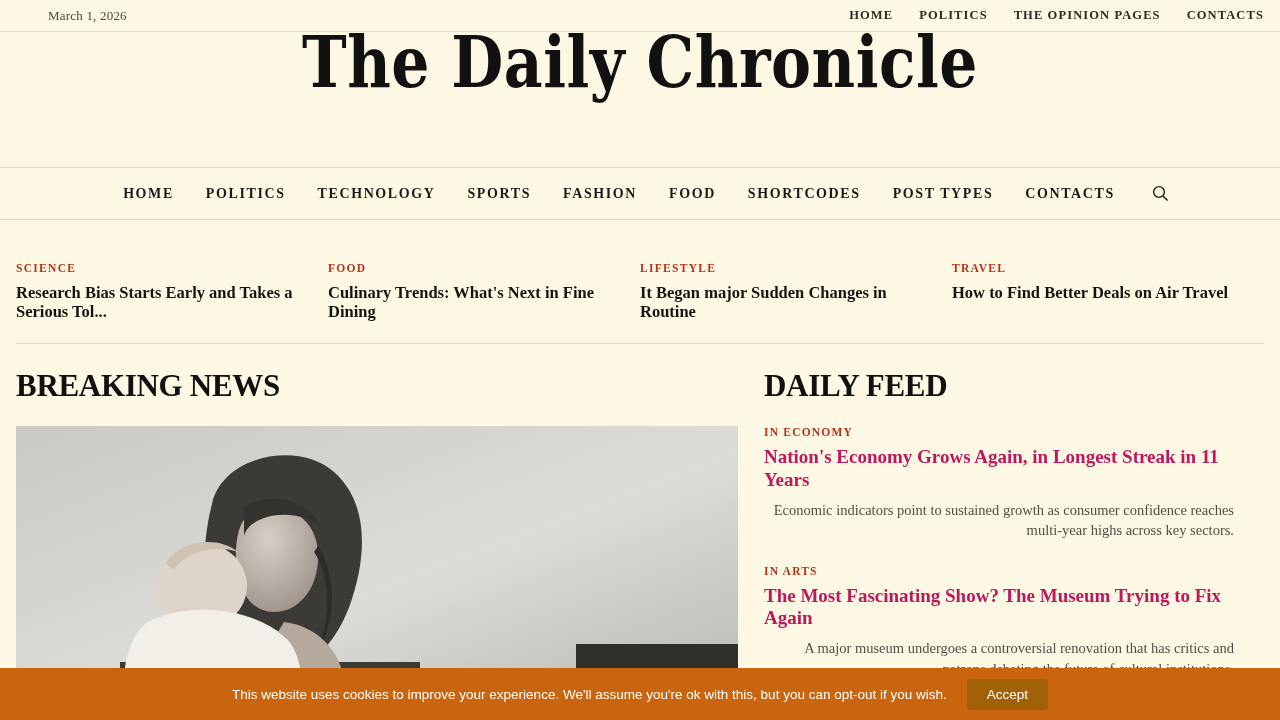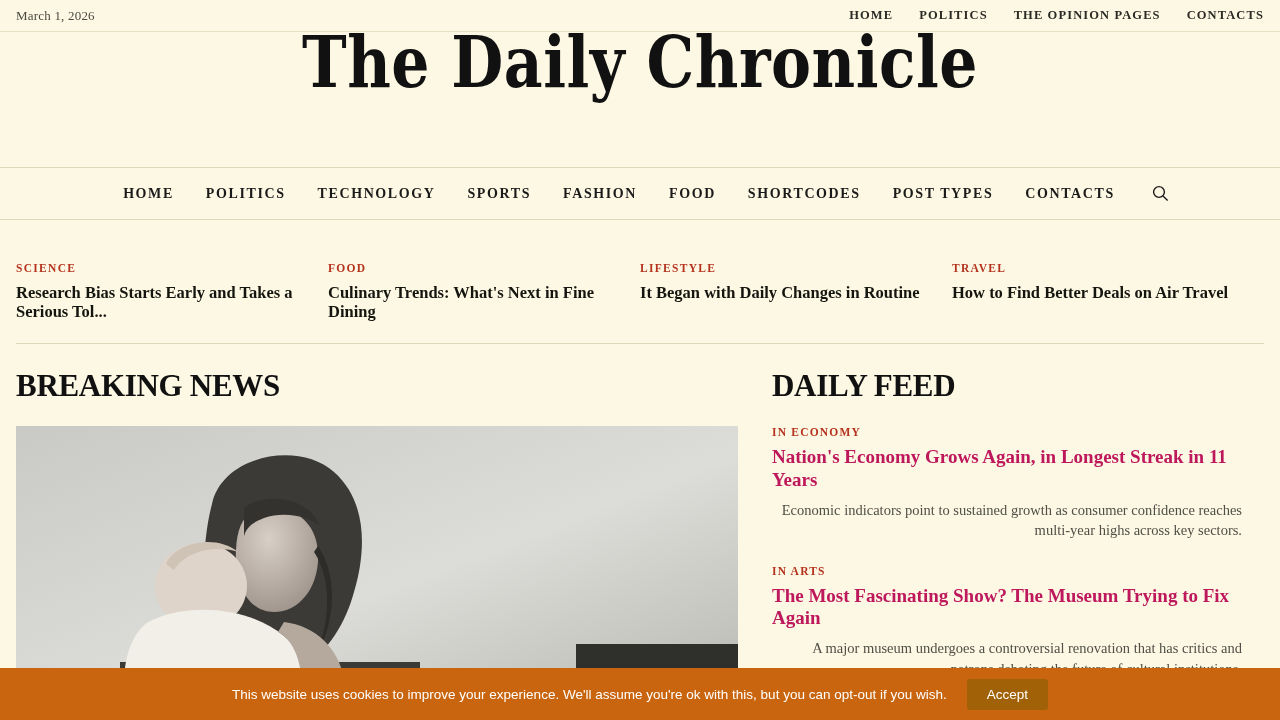--- a/index.html
+++ b/index.html
@@ -26,20 +26,21 @@
     justify-content: space-between;
     padding: 0 16px;
     border-bottom: 1px solid #e8e0c3;
     background: #fdf8e3;
   }
   .topbar-date {
     font-family: "Liberation Serif", serif;
     font-size: 13px;
     color: #4a4a42;
     letter-spacing: .2px;
+    margin-left: 32px;
   }
   .topnav {
     display: flex;
     align-items: center;
     gap: 26px;
   }
   .topnav a {
     font-family: "Liberation Serif", serif;
     font-size: 12.5px;
     letter-spacing: 1.1px;
@@ -123,21 +124,21 @@
   }
   .strip-rule {
     margin: 21px 16px 0 16px;
     border-top: 1px solid #e0d8bb;
   }
 
   
   .content {
     display: flex;
     padding: 24px 16px 0 16px;
-    gap: 34px;
+    gap: 26px;
   }
   .col-left { width: 722px; }
   .col-right { width: 496px; }
 
   .section-title {
     font-family: "Liberation Serif", serif;
     font-size: 31px;
     font-weight: 700;
     letter-spacing: -0.3px;
     color: #111;
@@ -251,21 +252,21 @@
     <div class="cat-col">
       <div class="cat-label">SCIENCE</div>
       <div class="cat-head">Research Bias Starts Early and Takes a Serious Tol...</div>
     </div>
     <div class="cat-col">
       <div class="cat-label">FOOD</div>
       <div class="cat-head">Culinary Trends: What's Next in Fine Dining</div>
     </div>
     <div class="cat-col">
       <div class="cat-label">LIFESTYLE</div>
-      <div class="cat-head">It Began with Daily Changes in Routine</div>
+      <div class="cat-head">It Began major Sudden Changes in Routine</div>
     </div>
     <div class="cat-col">
       <div class="cat-label">TRAVEL</div>
       <div class="cat-head">How to Find Better Deals on Air Travel</div>
     </div>
   </div>
   <div class="strip-rule"></div>
 
   <div class="content">
 

